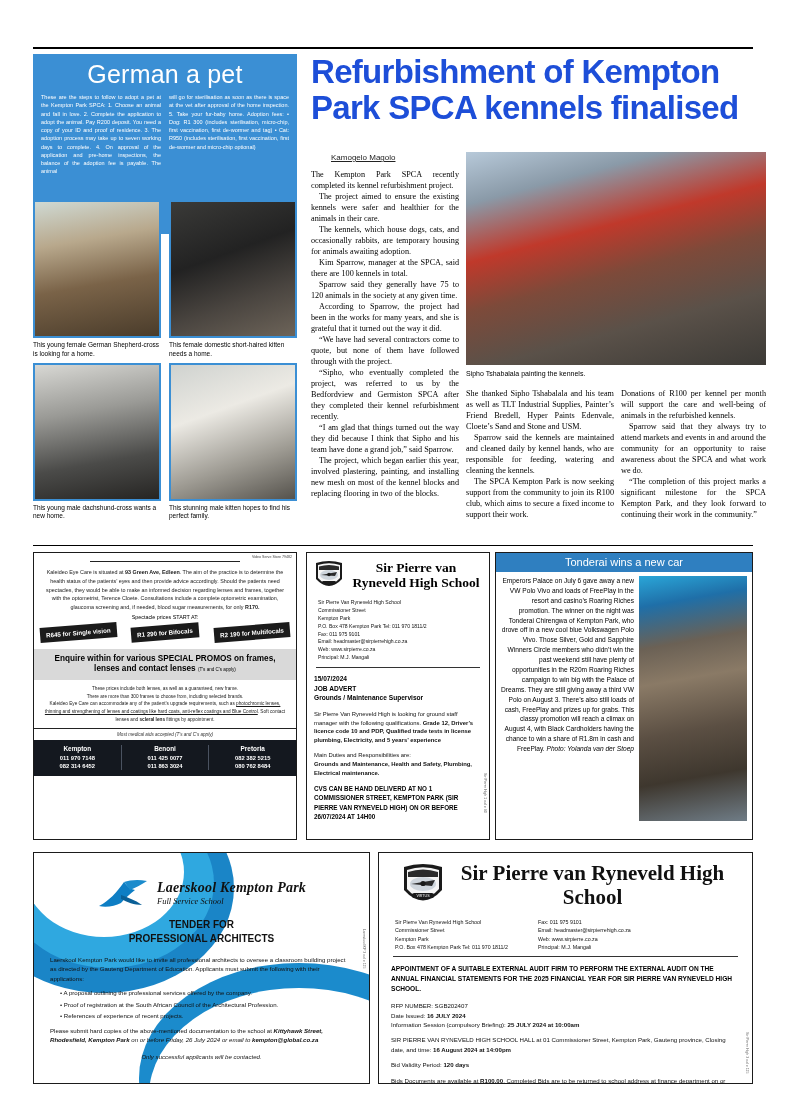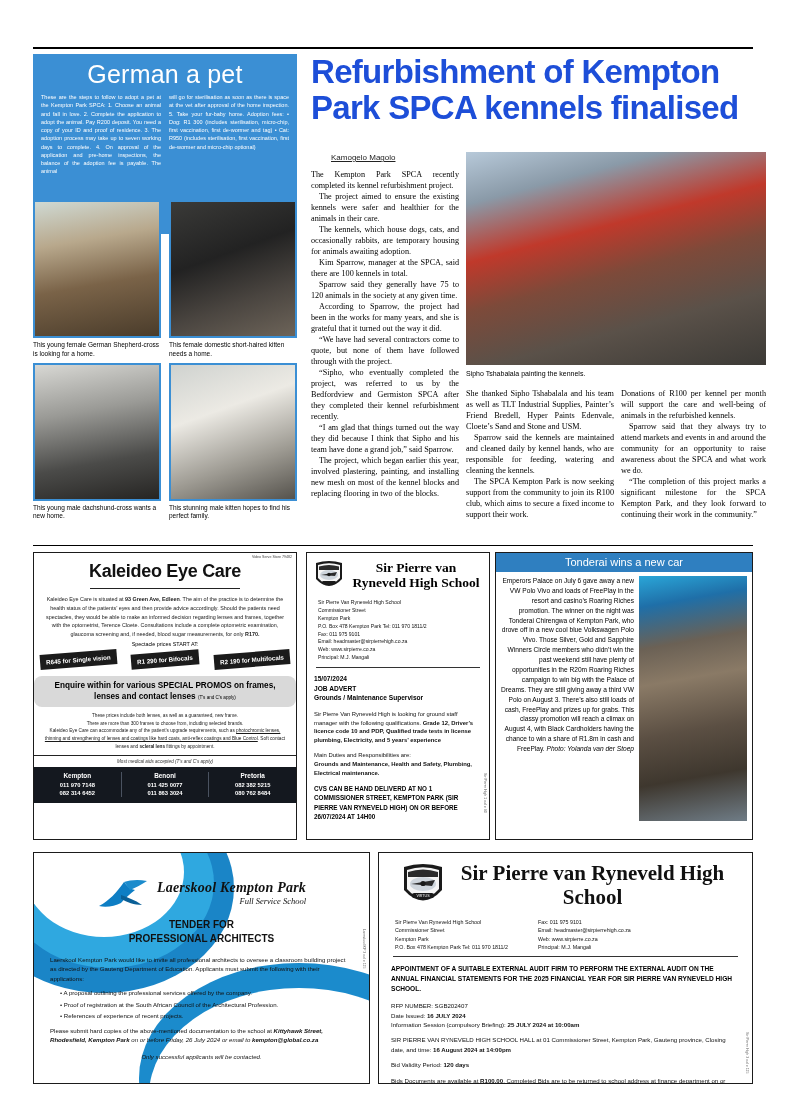--- a/index.html
+++ b/index.html
@@ -135,21 +135,21 @@
   }
   .ec-start { text-align:center; font-family:"Liberation Sans", sans-serif; font-size:5.4px; margin-top:2px;}
   .ec-prices { display:flex; justify-content:space-between; margin:5px 6px 0 6px; }
   .ec-pill {
     background:#1b1b1b; color:#fff; font-family:"Liberation Sans", sans-serif;
     font-weight:bold; font-size:6.2px; padding:4px 6px;
     transform:rotate(-4.5deg); white-space:nowrap;
   }
   .ec-promo {
     margin:9px 0 0 0; background:#d9d9d9; padding:5px 8px; text-align:center;
-    font-family:"Liberation Sans", sans-serif; font-weight:bold; font-size:8.2px; line-height:1.3;border-radius:8px;
+    font-family:"Liberation Sans", sans-serif; font-weight:bold; font-size:8.2px; line-height:1.3;
   }
   .ec-promo .small { font-weight:normal; font-size:4.6px; }
   .ec-fine {
     margin:5px 8px 0 8px; text-align:center;
     font-family:"Liberation Sans", sans-serif; font-size:4.7px; line-height:1.62; color:#1a1a1a;
   }
   .ec-fine u { text-decoration:underline; }
   .ec-medical {
     margin-top:5px; border-top:1px solid #222; border-bottom:0;
     text-align:center; font-family:"Liberation Sans", sans-serif;
@@ -244,21 +244,21 @@
     position:absolute; right:-90px; bottom:-110px; width:320px; height:230px;
     border-radius:50%; background:#1b8bcc;
   }
   .lk-swoosh-br2 {
     position:absolute; right:-80px; bottom:-120px; width:300px; height:215px;
     border-radius:50%; background:#fff;
   }
   .lk-inner { position:absolute; left:0; top:0; width:100%; height:100%; padding:10px 16px; }
   .lk-logo { display:flex; align-items:center; justify-content:center; gap:8px; margin-top:14px;}
   .lk-bird { width:52px; height:32px; }
-  .lk-names { text-align:right; }
+  .lk-names { text-align:left; }
   .lk-name1 {
     font-family:"Liberation Serif", serif; font-style:italic; font-weight:bold;
     font-size:14px; color:#111; letter-spacing:.2px;
   }
   .lk-name2 {
     font-family:"Liberation Serif", serif; font-style:italic;
     font-size:8.5px; color:#111;
   }
   .lk-tender {
     text-align:center; margin-top:9px;
@@ -382,21 +382,20 @@
       <p class="first">Donations of R100 per kennel per month will support the care and well-being of animals in the refurbished kennels.</p>
       <p>Sparrow said that they always try to attend markets and events in and around the community for an opportunity to raise awareness about the SPCA and what work we do.</p>
       <p>“The completion of this project marks a significant milestone for the SPCA Kempton Park, and they look forward to continuing their work in the community.”</p>
     </div>
 
   <div class="rule-thin" style="left:33px; top:545px; width:720px; height:1px;"></div>
 
   <div class="eyecare">
     <div class="ec-credit">Video Serve Store 79482</div>
     <div class="ec-title">
-      <div>Kaleideo Eye Care</div>
     </div>
     <div class="ec-divider"></div>
     <div class="ec-body">
       <span>Kaleideo Eye Care is situated at </span><b>93 Green Ave, Edleen</b><span>. The aim of the practice is to determine the health status of the patients’ eyes and then provide advice accordingly. Should the patients need spectacles, they would be able to make an informed decision regarding lenses and frames, together with the optometrist, Terence Cloete. Consultations include a complete optometric examination, glaucoma screening and, if needed, blood sugar measurements, for only </span><b>R170.</b>
     </div>
     <div class="ec-start">Spectacle prices START AT:</div>
     <div class="ec-prices">
       <div class="ec-pill">R645 for Single vision</div>
       <div class="ec-pill">R1 290 for Bifocals</div>
       <div class="ec-pill">R2 190 for Multifocals</div>

